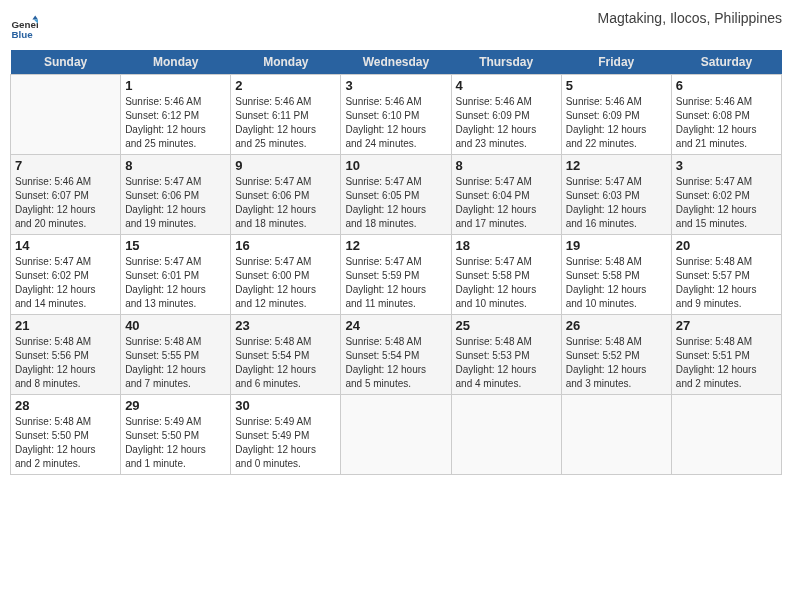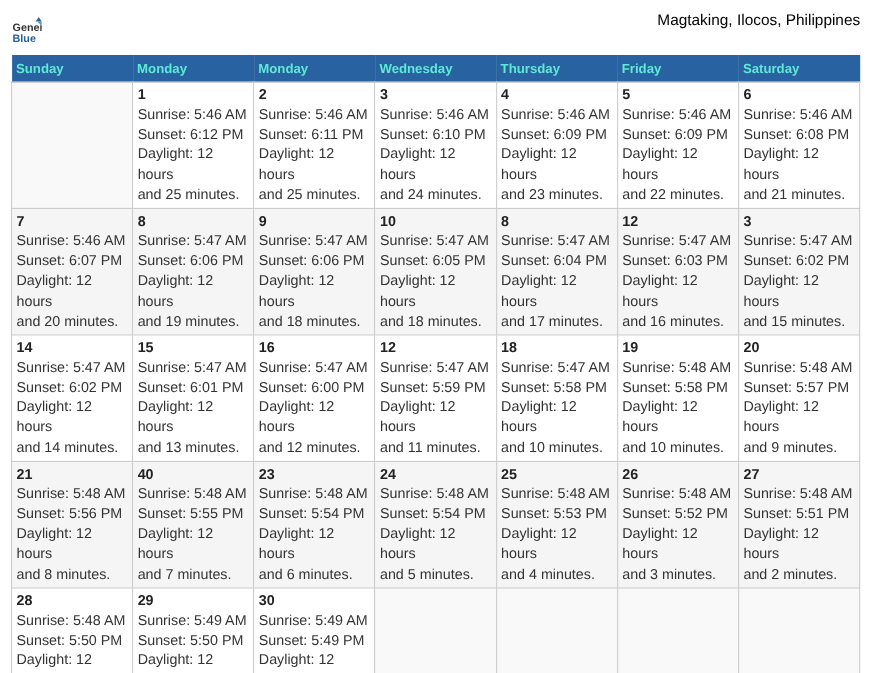--- a/index.html
+++ b/index.html
@@ -29,31 +29,31 @@
     .title-area {
       text-align: right;
     }
     .month-title {
       font-size: 32px;
       font-weight: bold;
       color: #333;
     }
     .location-title {
       font-size: 14px;
-      color: #000000;
+      color: #404040;
     }
     table {
       width: 100%;
       border-collapse: collapse;
       font-size: 10px;
     }
     thead tr th {
       background-color: #2962a0;
-      color: #5eead4;
-      text-align: left;
+      color: #e5e5e5;
+      text-align: center;
       padding: 5px 4px;
       font-size: 12px;
       font-weight: bold;
       width: 14.28%;
     }
     tbody tr td {
       border: 1px solid #ccc;
       vertical-align: top;
       padding: 3px 4px;
       height: 80px;
@@ -65,21 +65,21 @@
       background: #f5f5f5;
     }
     .day-number {
       font-size: 13px;
       font-weight: bold;
       color: #222;
       display: block;
       margin-bottom: 2px;
     }
     .day-info {
-      font-size: 13px;
+      font-size: 10px;
       color: #333;
       line-height: 1.4;
     }
     .empty-cell {
       background: #f9f9f9 !important;
     }
   </style>
 </head>
 <body>
 

